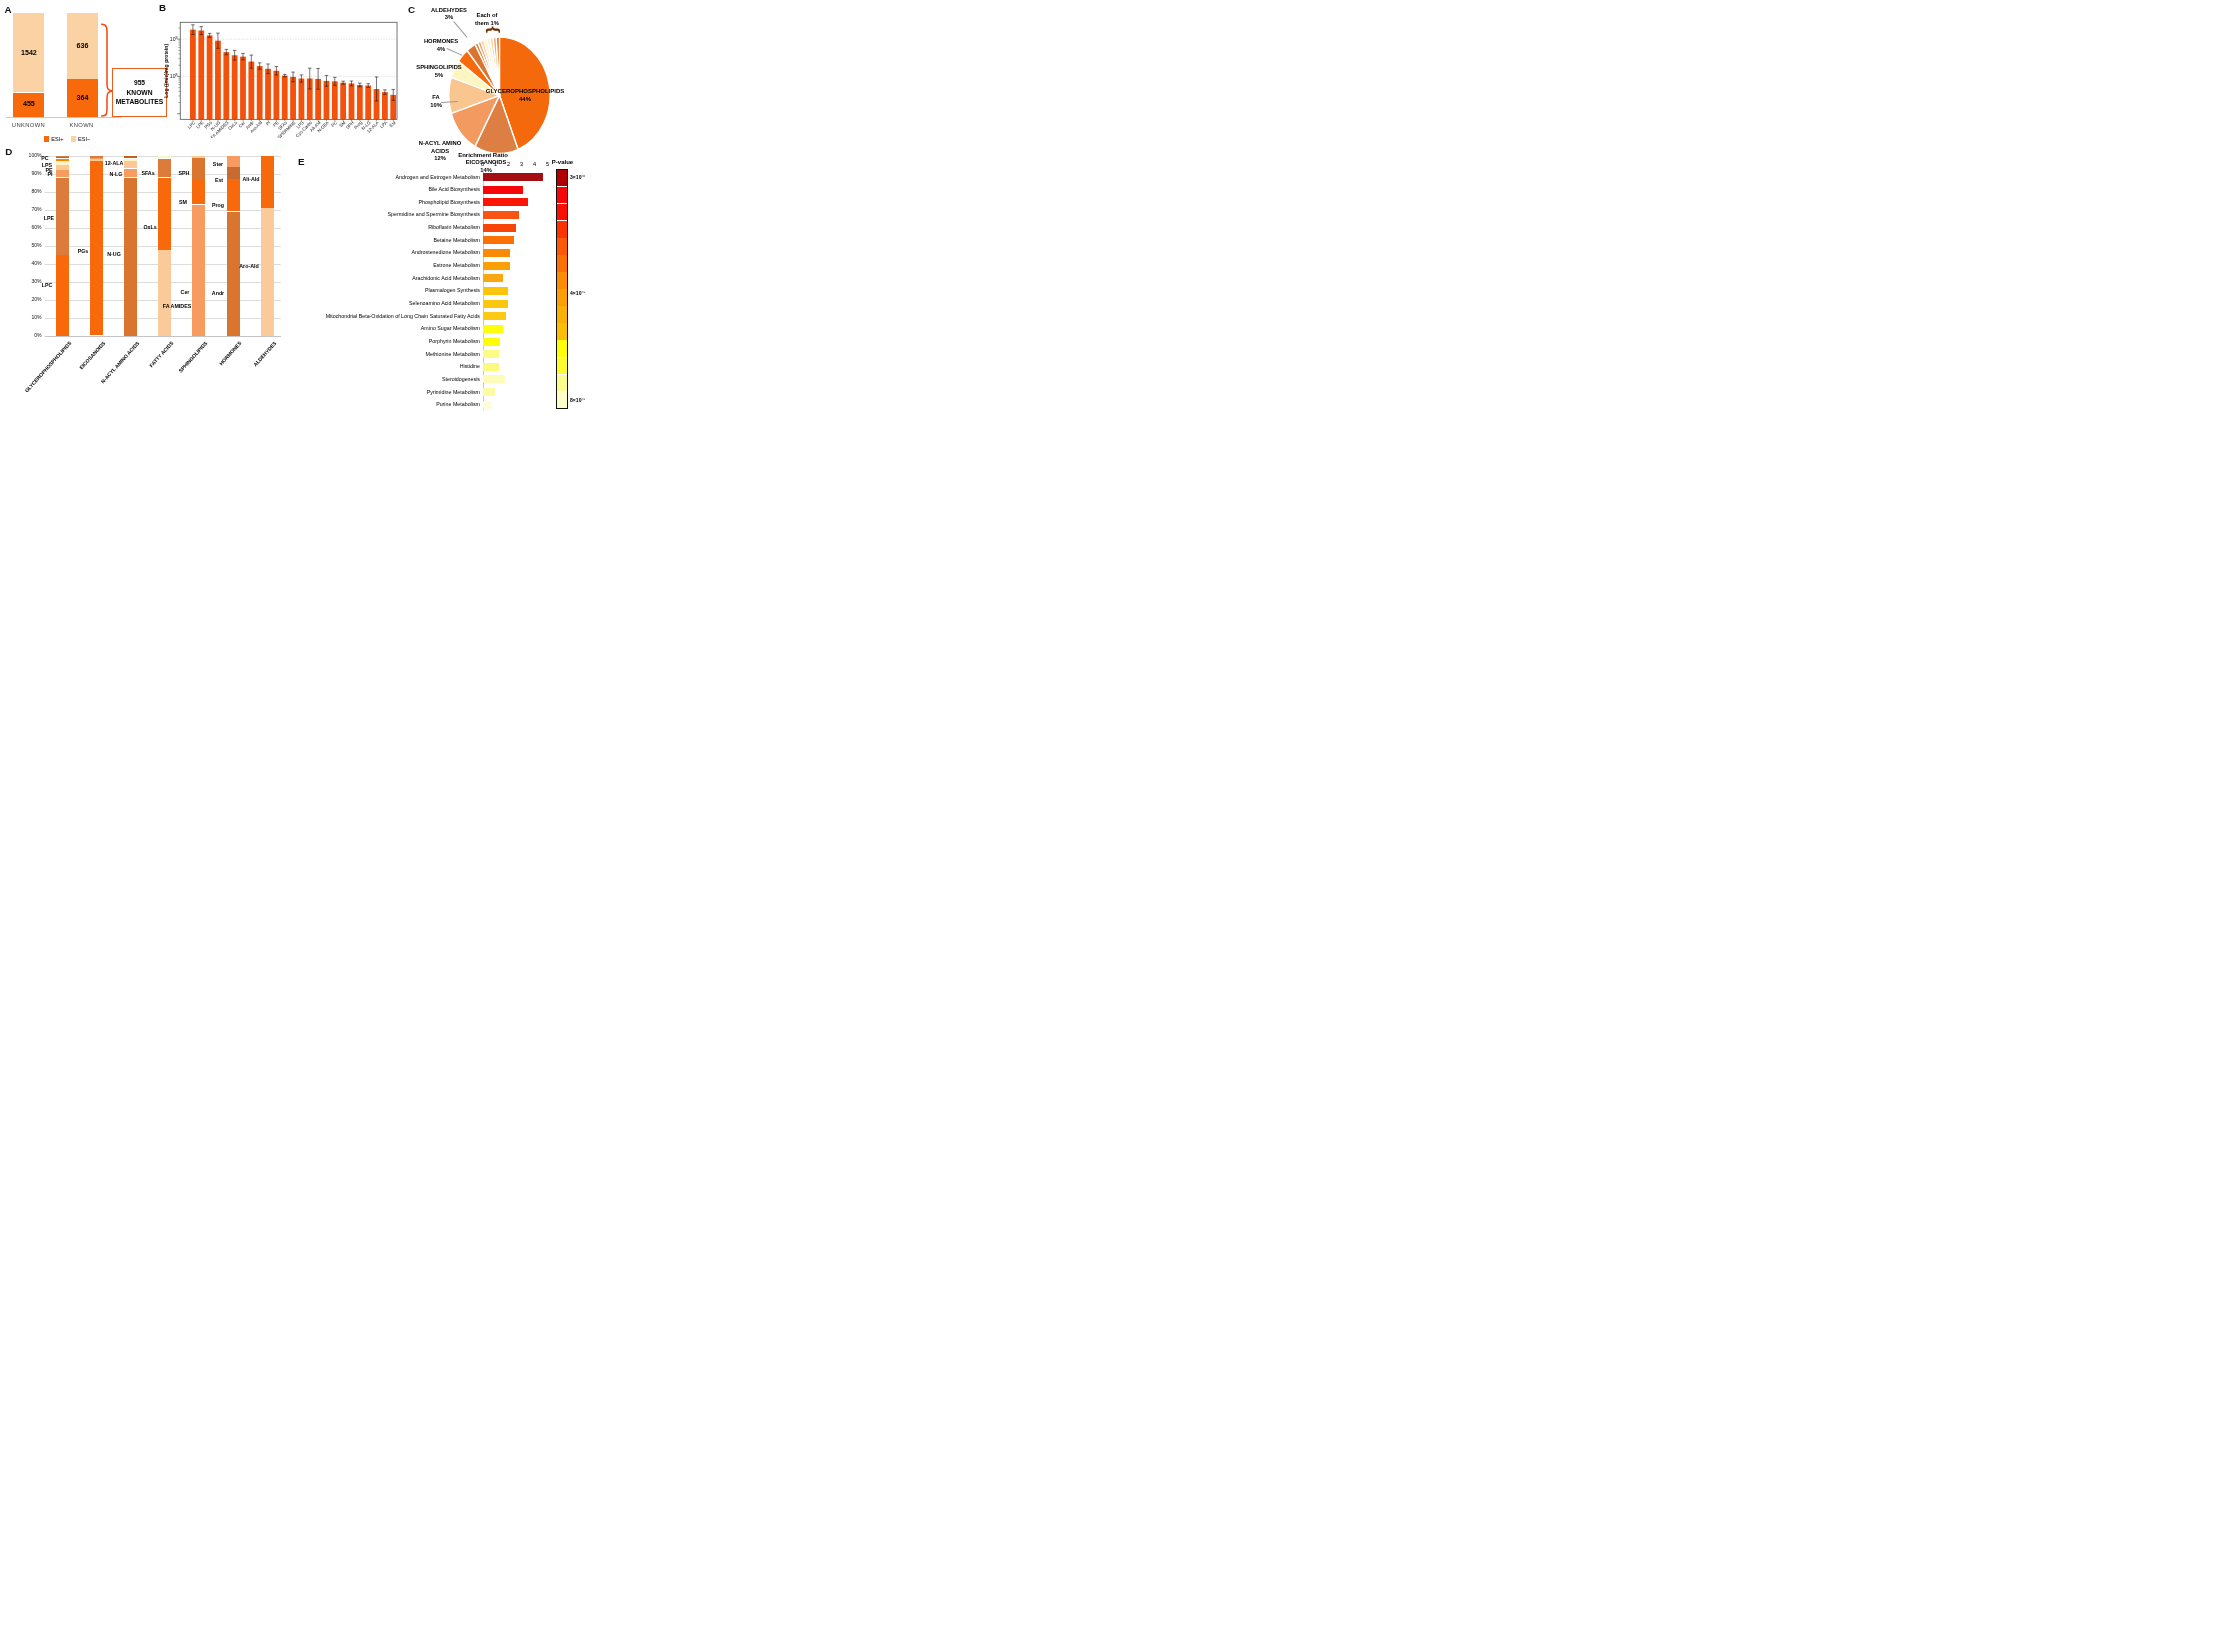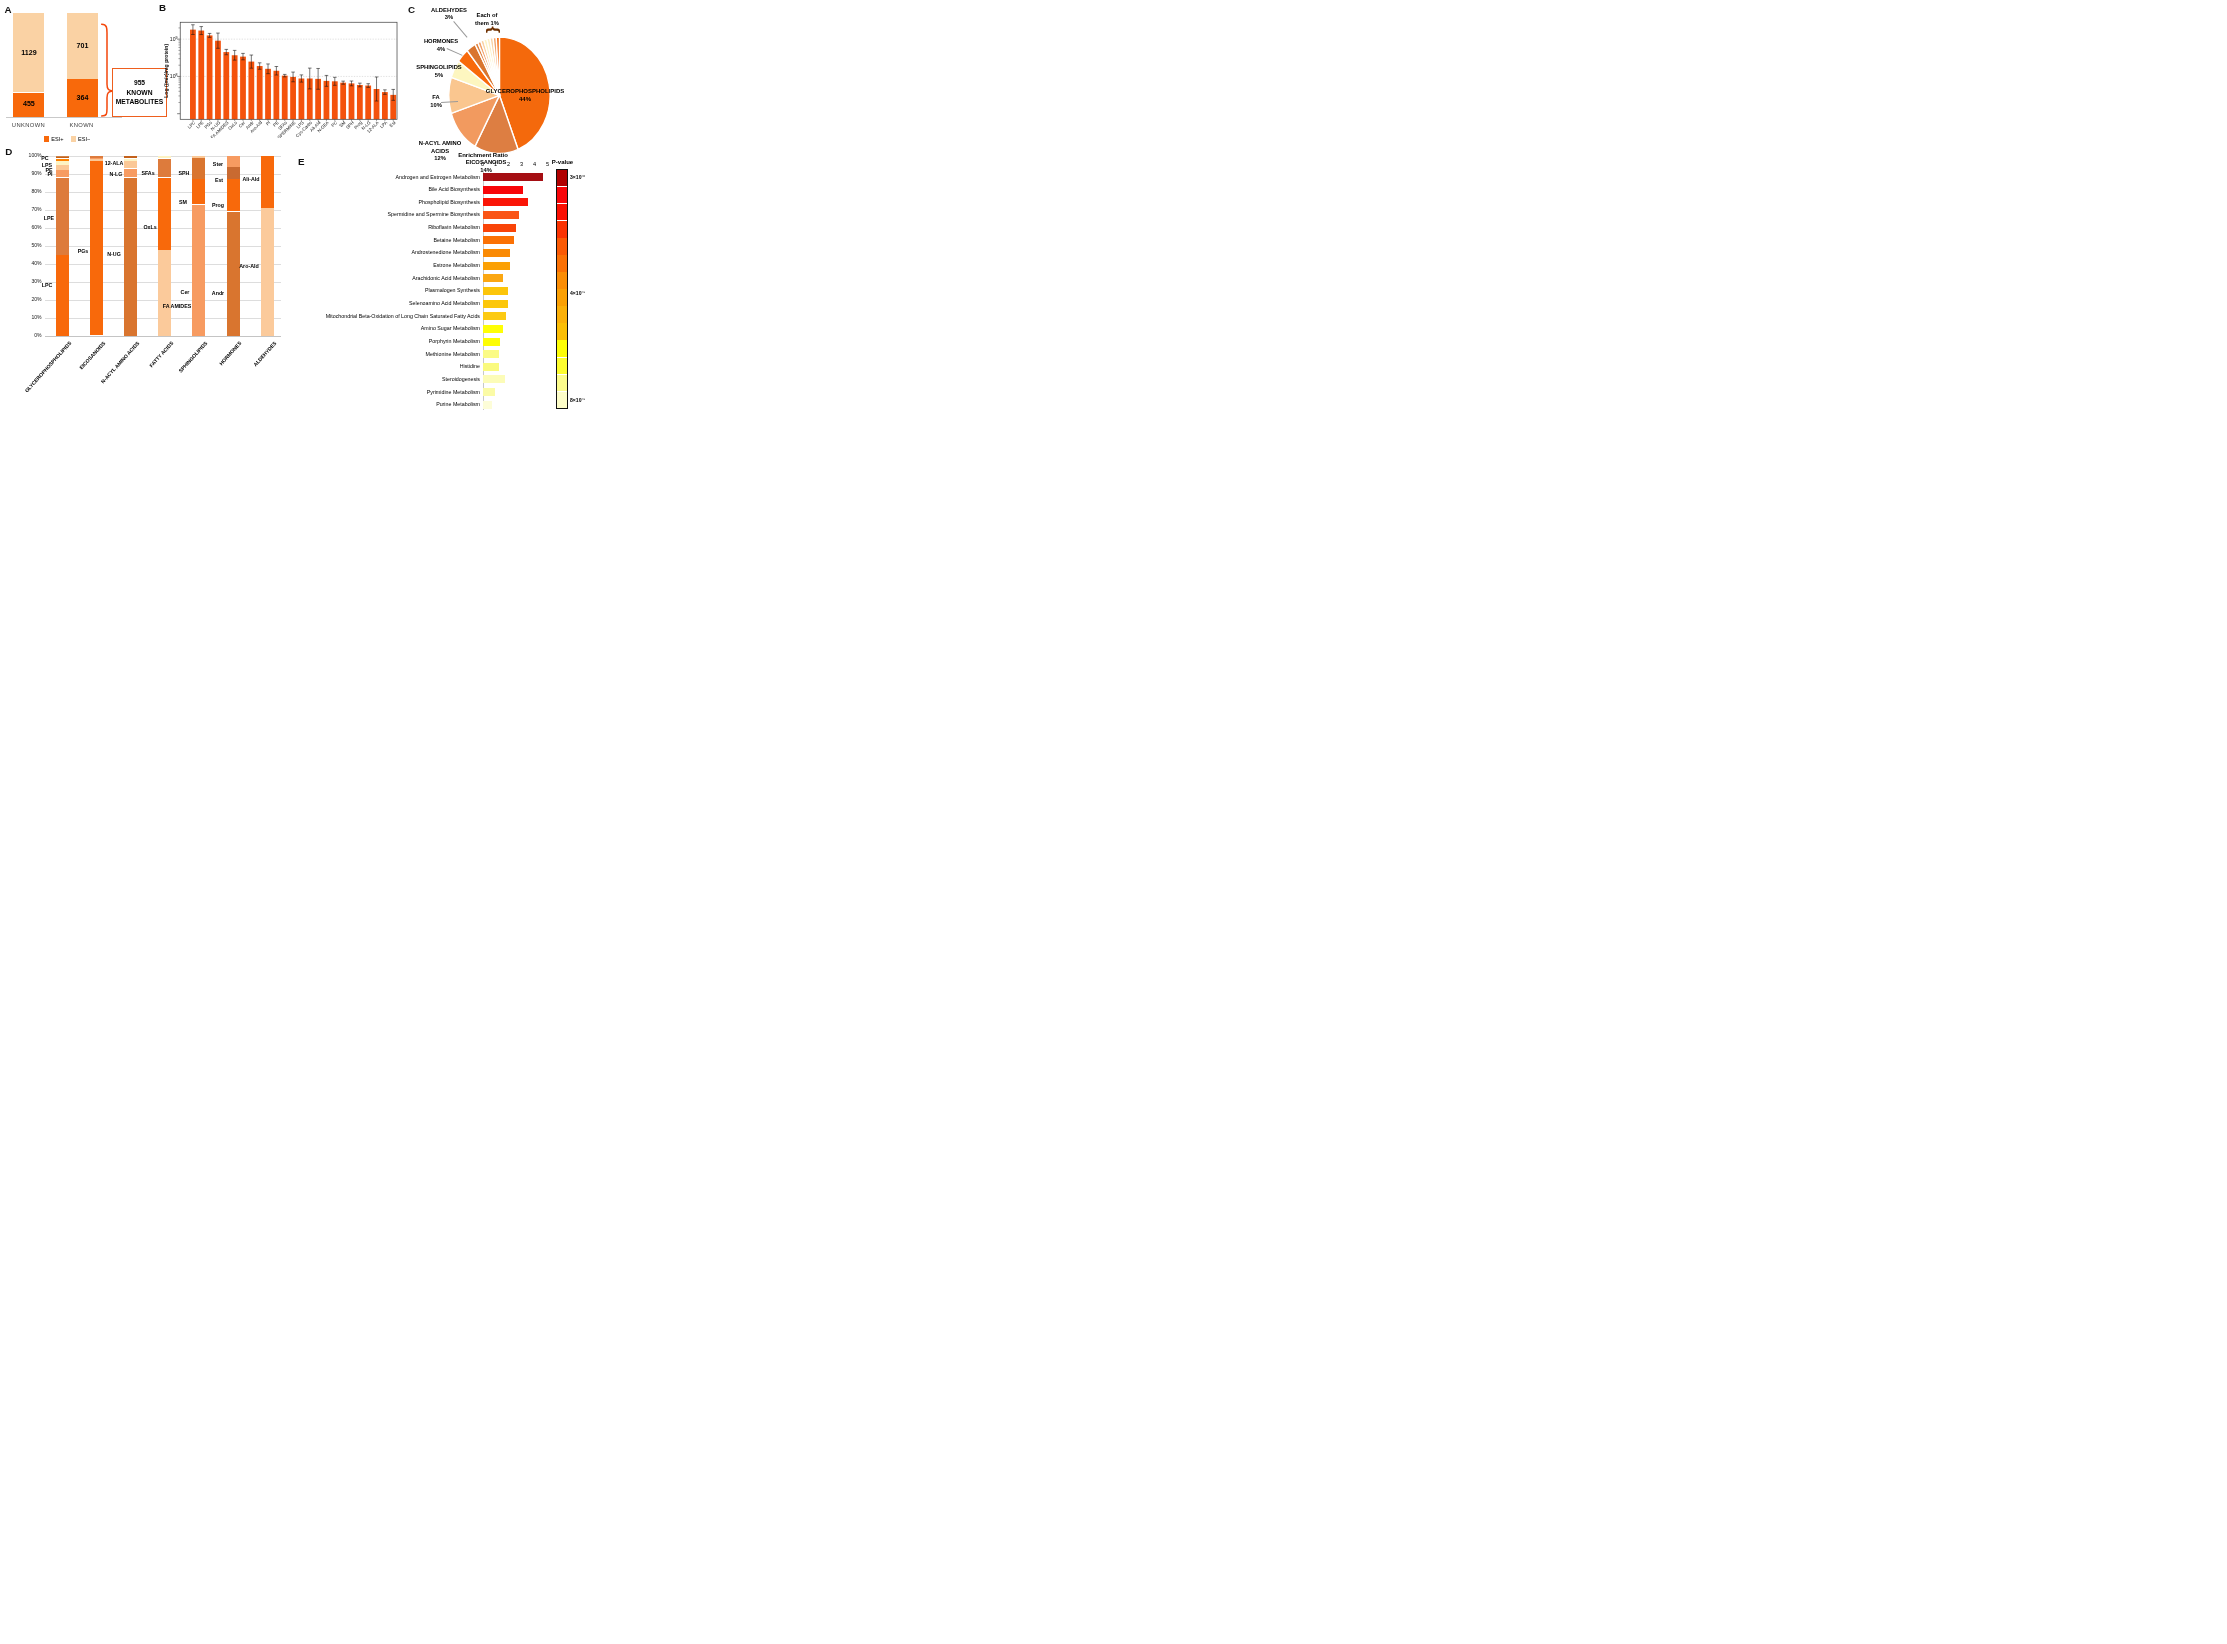--- a/index.html
+++ b/index.html
@@ -16,26 +16,26 @@
 <div class="fig">
   <span class="panel-letter" style="left:4.5px;top:3.6px;">A</span>
   <span class="panel-letter" style="left:159px;top:2.2px;">B</span>
   <span class="panel-letter" style="left:408px;top:3.6px;">C</span>
   <span class="panel-letter" style="left:5.3px;top:146px;">D</span>
   <span class="panel-letter" style="left:298px;top:156px;">E</span>
 
   <div class="abs" id="panelA" style="left: 0px; top: 0px; width: 178px; height: 178px;">
       <div class="abs" style="left: 13.4px; top: 13.4px; width: 31px; height: 79px; background: rgb(250, 210, 164);"></div>
       <div class="abs" style="left: 13.4px; top: 93px; width: 31px; height: 24.6px; background: rgb(248, 105, 11);"></div>
-      <div class="abs" style="left: 13.4px; top: 49px; width: 31px; text-align: center; font-weight: bold; font-size: 7.1px;">1129</div>
+      <div class="abs" style="left: 13.4px; top: 49px; width: 31px; text-align: center; font-weight: bold; font-size: 7.1px;">1542</div>
       <div class="abs" style="left: 13.4px; top: 100px; width: 31px; text-align: center; font-weight: bold; font-size: 7.1px;">455</div>
       <div class="abs" style="left: 2px; top: 122px; width: 53px; text-align: center; font-size: 5.8px; letter-spacing: 0.4px; color: rgb(58, 58, 58);">UNKNOWN</div>
       <div class="abs" style="left: 67px; top: 13.4px; width: 31px; height: 66px; background: rgb(250, 210, 164);"></div>
       <div class="abs" style="left: 67px; top: 79px; width: 31px; height: 38px; background: rgb(248, 105, 11);"></div>
-      <div class="abs" style="left: 67px; top: 42px; width: 31px; text-align: center; font-weight: bold; font-size: 7.1px;">701</div>
+      <div class="abs" style="left: 67px; top: 42px; width: 31px; text-align: center; font-weight: bold; font-size: 7.1px;">636</div>
       <div class="abs" style="left: 67px; top: 94px; width: 31px; text-align: center; font-weight: bold; font-size: 7.1px;">364</div>
       <div class="abs" style="left: 55px; top: 122px; width: 53px; text-align: center; font-size: 5.8px; letter-spacing: 0.4px; color: rgb(58, 58, 58);">KNOWN</div>
       <div class="abs" style="left: 6.2px; top: 117px; width: 116px; height: 0.9px; background: rgb(201, 201, 201);"></div>
       <div class="abs" style="left: 18px; top: 136px; width: 98px; display: flex; justify-content: center; gap: 7.1px; align-items: center;">
         <div style="display: flex; align-items: center; gap: 2.2px;">
           <span style="width: 5.3px; height: 5.3px; background: rgb(248, 105, 11); display: inline-block;"></span>
           <span style="font-size: 5.6px;">ESI+</span>
         </div>
         <div style="display: flex; align-items: center; gap: 2.2px;">
           <span style="width: 5.3px; height: 5.3px; background: rgb(250, 210, 164); display: inline-block;"></span>

